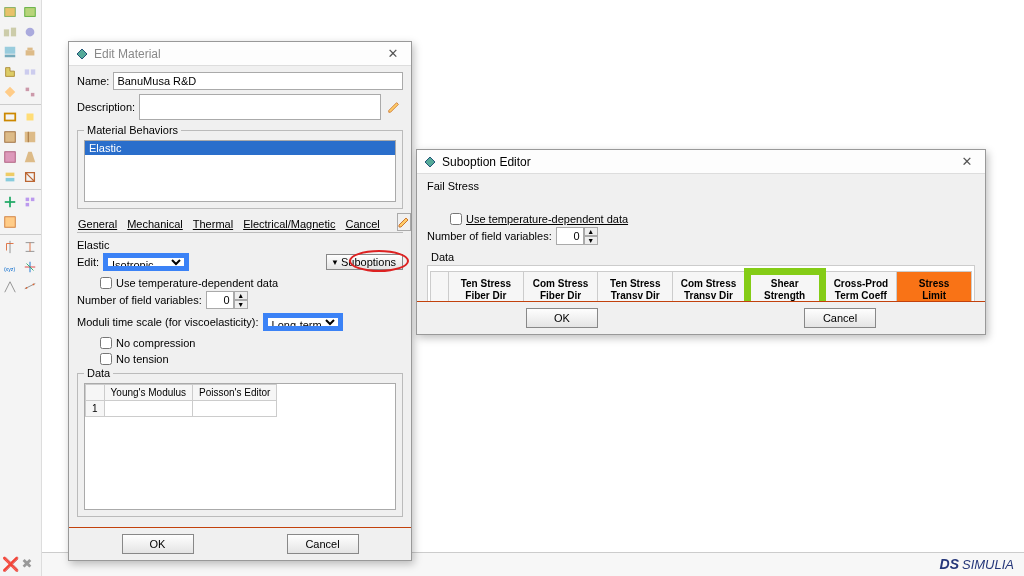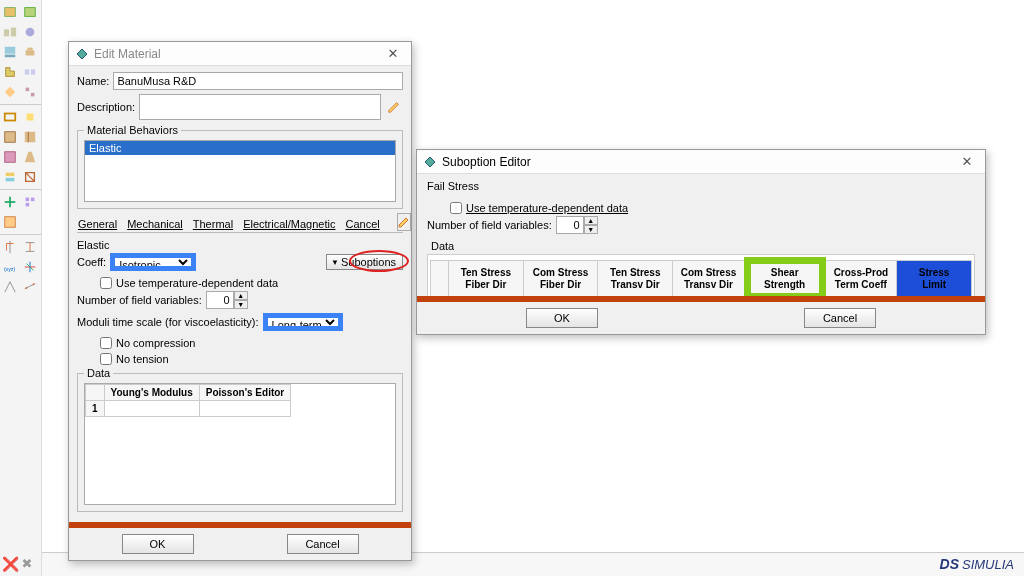--- a/index.html
+++ b/index.html
@@ -152,30 +152,30 @@
 
 .data-table {
   border: 1px solid #aaa;
   background: #fff;
   flex:1;
 }
 .data-table table { border-collapse: collapse; width: auto; }
 .data-table th, .data-table td {
   border: 1px solid #ccc;
   font-size:10px;
-  font-weight:bold;
+  font-weight:normal;
   text-align:center;
   padding: 2px 6px;
   background: #f6f6f6;
 }
 .data-table td.rownum { width:18px; }
 .data-table td.cell { background:#fff; font-weight:normal; min-width:60px; }
 
 .dialog-footer {
-  border-top: 6px solid #c2410c;
+  border-top: 1px solid #c2410c;
   padding: 6px;
   display:flex;
   justify-content: space-around;
 }
 .dlg-btn {
   min-width: 72px;
   padding: 3px 14px;
   border: 1px solid #888;
   background: linear-gradient(#fefefe,#e4e4e4);
   cursor: pointer;
@@ -445,21 +445,21 @@
             <path d="M1 11 L3 11 L10 4 L8 2 L1 9 Z" fill="#fc6" stroke="#c73"></path>
           </svg>
         </span>
     </div>
 
     <div class="section-header">Elastic</div>
 
     <div style="display:flex; flex-direction:column; flex:1; position:relative;">
       <div class="row" style="justify-content:space-between; position:relative;">
         <div style="display:flex; align-items:center; gap:4px;">
-          <label>Coeff:</label>
+          <label>Edit:</label>
           <select style="width:86px">
             <option>Isotropic</option>
           </select>
         </div>
         <button class="subopt-btn">
           <span class="tri">▼</span>
           <span>Suboptions</span>
         </button>
         <div class="red-ellipse" style="right:-6px; top:-3px;"></div>
       </div>
@@ -526,21 +526,21 @@
   <div class="dialog-titlebar">
     <span class="ti">
         <svg viewBox="0 0 12 12">
           <path d="M6 1 L11 6 L6 11 L1 6 Z" fill="#5a9" stroke="#257"></path>
         </svg>
       </span>
     <span class="dialog-title" style="color:#000">Suboption Editor</span>
     <div class="close-x">✕</div>
   </div>
   <div class="dialog-body" style="padding:6px 10px;">
-    <div style="margin-bottom:8px;">Fail Stress</div>
+    <div style="margin-bottom:19px;">Fail Stress</div>
     <div class="check">
       <input type="checkbox" style="">
       <label style="text-decoration:underline">Use temperature-dependent data</label>
     </div>
     <div class="row">
       <label>Number of field variables:</label>
       <div class="numspin">
         <input type="text" value="0" style="">
         <div class="spinbtns">
             <button>▲</button>
@@ -560,21 +560,21 @@
             <th style="border:1px solid #ccc;background:#f6f6f6">Com Stress
 Fiber Dir</th>
             <th style="border:1px solid #ccc;background:#f6f6f6">Ten Stress
 Transv Dir</th>
             <th style="border:1px solid #ccc;background:#f6f6f6">Com Stress
 Transv Dir</th>
             <th style="border:7px solid #84cc16;background:#f6f6f6">Shear
 Strength</th>
             <th style="border:1px solid #ccc;background:#f6f6f6">Cross-Prod
 Term Coeff</th>
-            <th style="border:1px solid #ccc;background:#1d4ed8">Stress
+            <th style="border:1px solid #ccc;background:#f97316">Stress
 Limit</th>
           </tr>
           <tr>
             <td style="border:1px solid #ccc;background:#f6f6f6;text-align:center;font-weight:bold">1</td>
             <td class="cell" style="border:1px solid #ccc;background:#fff"></td>
             <td class="cell" style="border:1px solid #ccc;background:#fff"></td>
             <td class="cell" style="border:1px solid #ccc;background:#fff"></td>
             <td class="cell" style="border:1px solid #ccc;background:#fff"></td>
             <td class="cell" style="border:1px solid #ccc;background:#fff"></td>
             <td class="cell" style="border:1px solid #ccc;background:#fff"></td>

